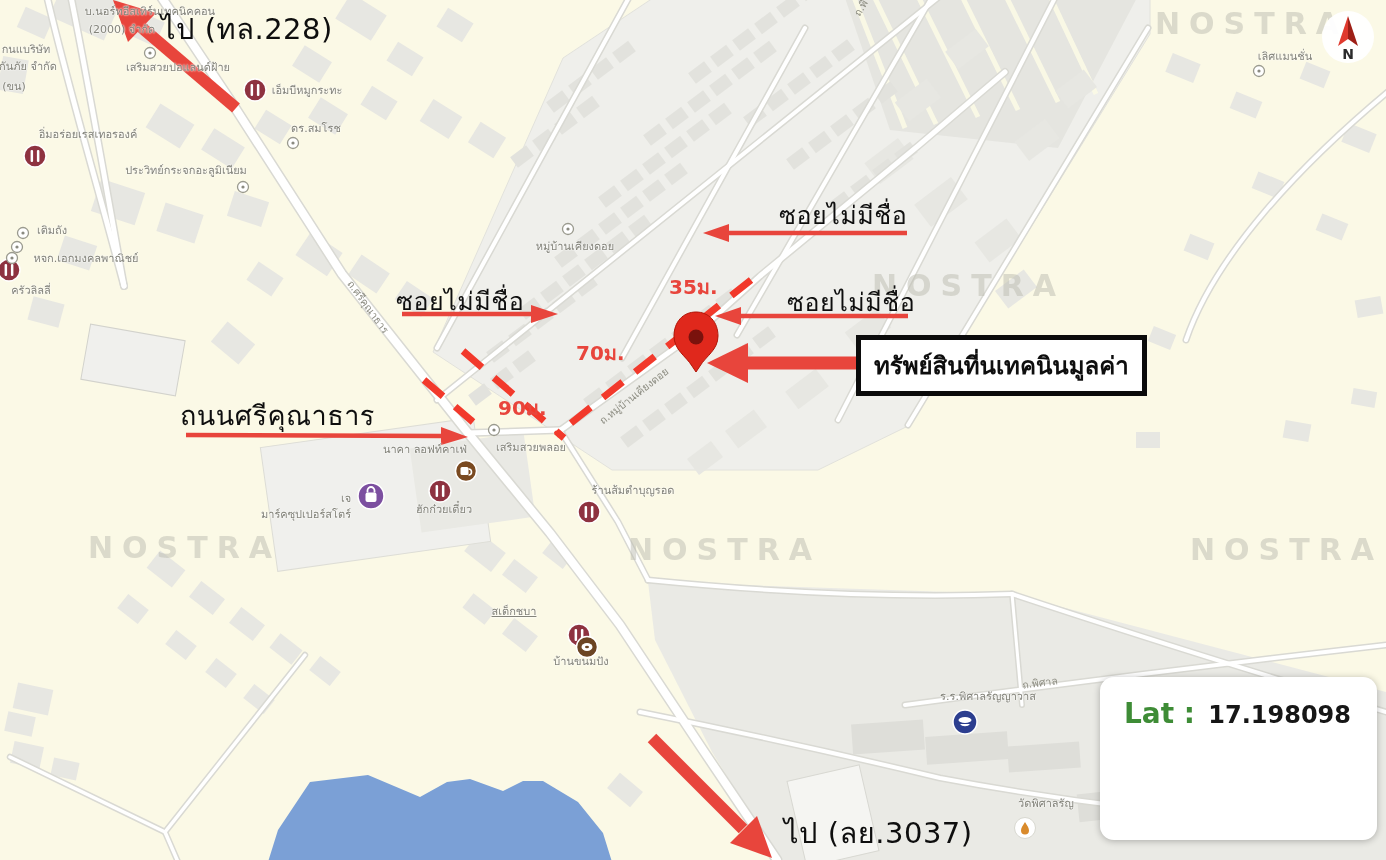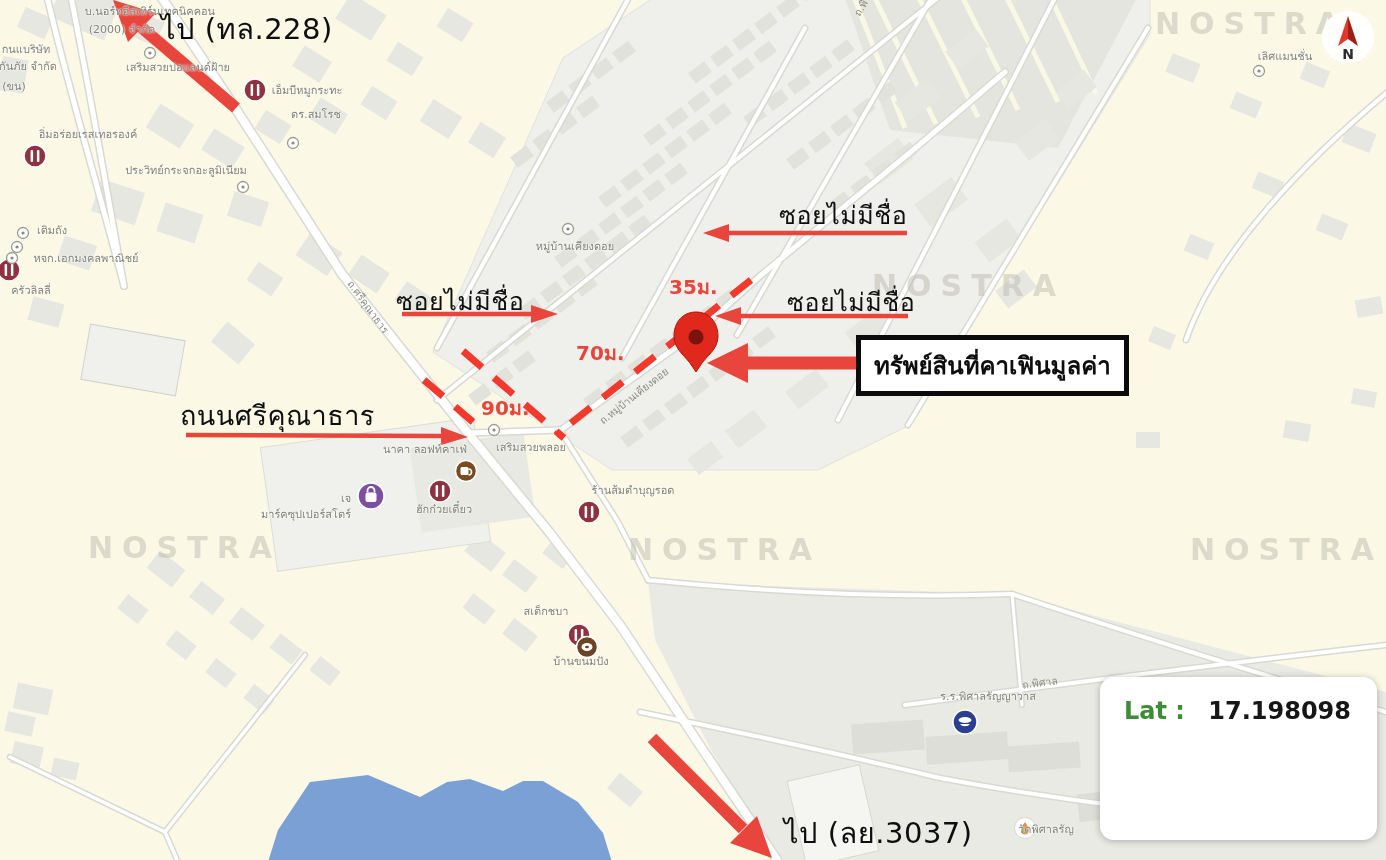--- a/index.html
+++ b/index.html
@@ -30,39 +30,39 @@
     position:absolute;color:#E8453C;font-weight:700;font-size:20px;white-space:nowrap;
   }
   #label-hwy-top{left:161px;top:6px;font-size:29px;}
   #label-hwy-bottom{left:784px;top:810px;font-size:29px;}
   #soi-top{left:779px;top:195px;font-size:25px;}
   #soi-mid{left:787px;top:282px;font-size:25px;}
   #soi-left{left:396px;top:281px;font-size:25px;}
   #road-main-label{left:180px;top:394px;font-size:27px;}
   #dist-35{left:669px;top:271px;}
   #dist-70{left:576px;top:337px;}
-  #dist-90{left:481px;top:392px;}
+  #dist-90{left:498px;top:392px;}
   #property-box{
     position:absolute;left:856px;top:335px;background:#ffffff;
     border:5px solid #0b0b0b;padding:6px 13px;
     font-size:24px;font-weight:700;color:#0e0e0e;white-space:nowrap;
   }
   #coords-panel{
     position:absolute;left:1100px;top:677px;width:277px;height:163px;
     background:#ffffff;border-radius:14px;
     box-shadow:0 1px 7px rgba(0,0,0,0.28);
     box-sizing:border-box;padding:20px 26px 14px 24px;
   }
   #coords-panel .cp-title{
     color:#3E8C36;font-weight:700;font-size:23px;margin-bottom:16px;
   }
   #coords-panel .cp-row{
     display:flex;justify-content:space-between;align-items:baseline;margin-bottom:13px;
   }
-  #coords-panel .cp-label{color:#3E8C36;font-weight:700;font-size:24px;}
+  #coords-panel .cp-label{color:#3E8C36;font-weight:700;font-size:28px;}
   #coords-panel .cp-value{color:#161616;font-weight:700;font-size:24px;}
   #compass{position:absolute;left:1320px;top:9px;width:56px;height:56px;}
 </style>
 </head>
 <body>
 
 <div class="layer">
 <svg id="base-svg" width="1386" height="860" viewBox="0 0 1386 860">
   <rect x="0" y="0" width="1386" height="860" fill="#FBF9E6"></rect>
 
@@ -422,37 +422,37 @@
 </div>
 
 <div class="layer" id="map-labels">
     <div class="poi-label" style="left: 150px; top: 2px;">บ.นอร์ทอีสเทิร์นเทคนิคคอน</div>
     <div class="poi-label" style="left: 122px; top: 20px;">(2000) จำกัด</div>
     <div class="poi-label" style="left: 26px; top: 40px;">กนแบริษัท</div>
     <div class="poi-label" style="left: 28px; top: 57px;">กันภัย จำกัด</div>
     <div class="poi-label" style="left: 14px; top: 77px;">(ขน)</div>
     <div class="poi-label" style="left: 178px; top: 58px;">เสริมสวยปอแลนด์ฝ้าย</div>
     <div class="poi-label" style="left: 307px; top: 81px;">เอ็มบีหมูกระทะ</div>
-    <div class="poi-label" style="left: 316px; top: 105px;">ดร.สมโรช</div>
+    <div class="poi-label" style="left: 316px; top: 119px;">ดร.สมโรช</div>
     <div class="poi-label" style="left: 88px; top: 125px;">อิ่มอร่อยเรสเทอรองค์</div>
     <div class="poi-label" style="left: 186px; top: 161px;">ประวิทย์กระจกอะลูมิเนียม</div>
     <div class="poi-label" style="left: 52px; top: 221px;">เติมถัง</div>
     <div class="poi-label" style="left: 86px; top: 249px;">หจก.เอกมงคลพาณิชย์</div>
     <div class="poi-label" style="left: 31px; top: 281px;">ครัวลิลลี่</div>
     <div class="poi-label" style="left: 575px; top: 237px;">หมู่บ้านเคียงดอย</div>
     <div class="poi-label" style="left: 531px; top: 438px;">เสริมสวยพลอย</div>
     <div class="poi-label" style="left: 425px; top: 440px;">นาคา ลอฟท์คาเฟ่</div>
     <div class="poi-label" style="left: 306px; top: 505px;">มาร์คซุปเปอร์สโตร์</div>
     <div class="poi-label" style="left: 346px; top: 489px;">เจ</div>
     <div class="poi-label" style="left: 444px; top: 500px;">ฮักก๋วยเตี๋ยว</div>
     <div class="poi-label" style="left: 633px; top: 481px;">ร้านส้มตำบุญรอด</div>
-    <div class="poi-label" style="left: 546px; top: 602px;">สเต็กชบา</div>
+    <div class="poi-label" style="left: 514px; top: 602px; text-decoration: underline;">สเต็กชบา</div>
     <div class="poi-label" style="left: 581px; top: 652px;">บ้านขนมปัง</div>
     <div class="poi-label" style="left: 988px; top: 687px;">ร.ร.พิศาลรัญญาวาส</div>
-    <div class="poi-label" style="left: 1046px; top: 820px; font-family: Liberation Serif, serif;">วัดพิศาลรัญ</div>
+    <div class="poi-label" style="left: 1046px; top: 794px; font-family: Liberation Serif, serif;">วัดพิศาลรัญ</div>
     <div class="poi-label" style="left: 1285px; top: 47px;">เลิศแมนชั่น</div>
     <div class="road-label" style="left: 368px; top: 307px; transform: translate(-50%, -50%) rotate(54deg);">ถ.ศรีคุณาธาร</div>
     <div class="road-label" style="left: 634px; top: 396px; transform: translate(-50%, -50%) rotate(-38deg);">ถ.หมู่บ้านเคียงดอย</div>
     <div class="road-label" style="left: 1040px; top: 683px; transform: translate(-50%, -50%) rotate(-7deg);">ถ.พิศาล</div>
     <div class="road-label" style="left: 861px; top: 8px; transform: translate(-50%, -50%) rotate(-60deg);">ถ.พิ</div>
     <div class="watermark" style="left: 88px; top: 530px;">NOSTRA</div>
     <div class="watermark" style="left: 628px; top: 532px;">NOSTRA</div>
     <div class="watermark" style="left: 1190px; top: 532px;">NOSTRA</div>
     <div class="watermark" style="left: 872px; top: 268px;">NOSTRA</div>
     <div class="watermark" style="left: 1155px; top: 6px;">NOSTRA</div>
@@ -461,21 +461,21 @@
 <div class="anno" id="label-hwy-top">ไป (ทล.228)</div>
 <div class="anno" id="label-hwy-bottom">ไป (ลย.3037)</div>
 <div class="anno" id="soi-top">ซอยไม่มีชื่อ</div>
 <div class="anno" id="soi-mid">ซอยไม่มีชื่อ</div>
 <div class="anno" id="soi-left">ซอยไม่มีชื่อ</div>
 <div class="anno" id="road-main-label">ถนนศรีคุณาธาร</div>
 <div class="dist" id="dist-35">35ม.</div>
 <div class="dist" id="dist-70">70ม.</div>
 <div class="dist" id="dist-90">90ม.</div>
 
-<div id="property-box">ทรัพย์สินที่คาเฟินมูลค่า</div>
+<div id="property-box">ทรัพย์สินที่นเทคนินมูลค่า</div>
 
 <div id="coords-panel">
   <div class="cp-row">
     <span class="cp-label">Lat :</span>
     <span class="cp-value">17.198098</span>
   </div>
 </div>
 
 <div id="compass">
   <svg width="56" height="56" viewBox="0 0 56 56">

